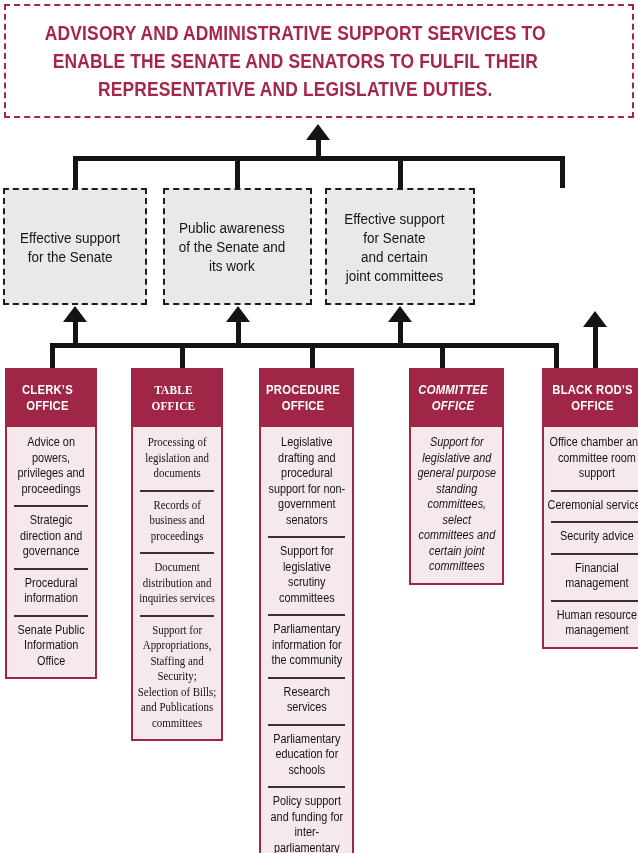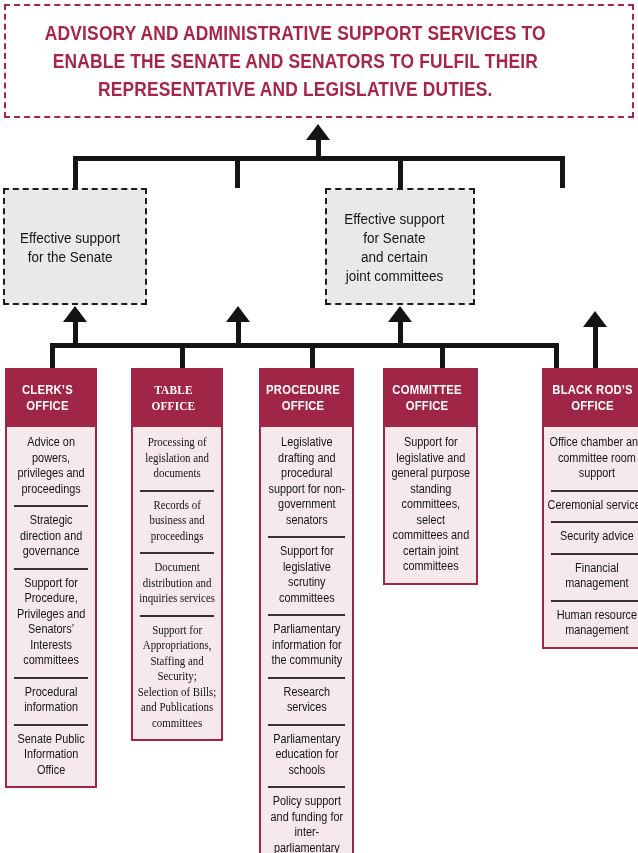--- a/index.html
+++ b/index.html
@@ -65,20 +65,25 @@
   <div class="stub" style="left:316px;top:139px;width:5px;height:19px;"></div>
   <div class="cline" style="left:73px;top:156px;width:492px;height:5px;"></div>
   <div class="stub" style="left:73px;top:156px;width:5px;height:32px;"></div>
   <div class="stub" style="left:235px;top:156px;width:5px;height:32px;"></div>
   <div class="stub" style="left:398px;top:156px;width:5px;height:32px;"></div>
   <div class="stub" style="left:560px;top:156px;width:5px;height:32px;"></div>
 
   <div class="outcome" style="left:3px;width:144px;">
     <div class="cond">Effective support
 for the Senate</div>
+  </div>
+  <div class="outcome" style="left:163px;width:149px;">
+    <div class="cond">Public awareness
+of the Senate and
+its work</div>
   </div>
   <div class="outcome" style="left:325px;width:150px;">
     <div class="cond">Effective support
 for Senate
 and certain
 joint committees</div>
   </div>
 
   <div class="ahead" style="left:63px;top:306px;"></div>
   <div class="stub" style="left:73px;top:321px;width:5px;height:24px;"></div>
@@ -102,23 +107,20 @@
 OFFICE</div>
     </div>
     <div class="office-body">
       <div class="office-item">
           <div class="cond">Advice on powers, privileges and proceedings</div>
         </div>
       <div class="office-item">
           <div class="cond">Strategic direction and governance</div>
         </div>
       <div class="office-item">
-          <div class="cond">Support for Procedure, Privileges and Senators’ Interests committees</div>
-        </div>
-      <div class="office-item">
           <div class="cond">Procedural information</div>
         </div>
       <div class="office-item">
           <div class="cond">Senate Public Information Office</div>
         </div>
     </div>
   </div>
 
   <div class="office" style="left:131px;width:92px;font-family:Liberation Serif, serif;">
     <div class="office-header">
@@ -161,21 +163,21 @@
         </div>
       <div class="office-item">
           <div class="cond">Parliamentary education for schools</div>
         </div>
       <div class="office-item">
           <div class="cond">Policy support and funding for inter-parliamentary relations</div>
         </div>
     </div>
   </div>
 
-  <div class="office" style="left:383px;width:95px;">
+  <div class="office" style="left:409px;width:95px;font-style:italic;">
     <div class="office-header">
       <div class="cond">COMMITTEE
 OFFICE</div>
     </div>
     <div class="office-body">
       <div class="office-item">
           <div class="cond">Support for legislative and general purpose standing committees, select committees and certain joint committees</div>
         </div>
     </div>
   </div>

